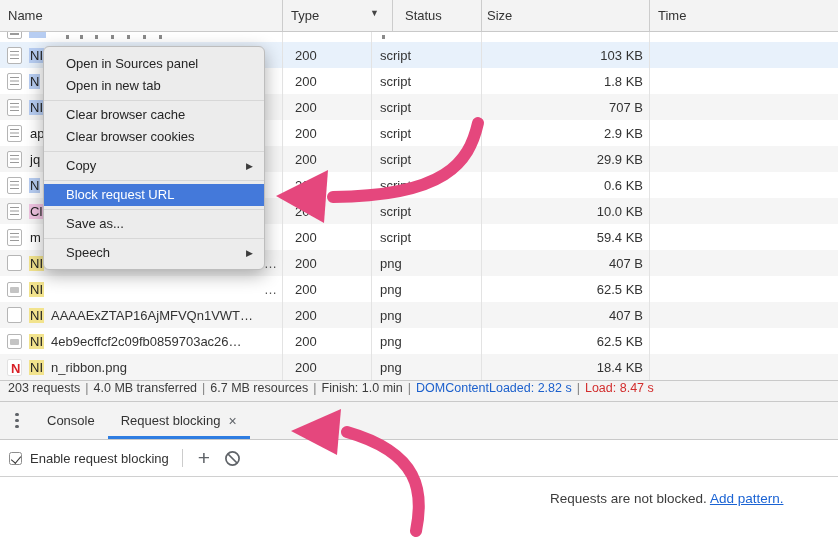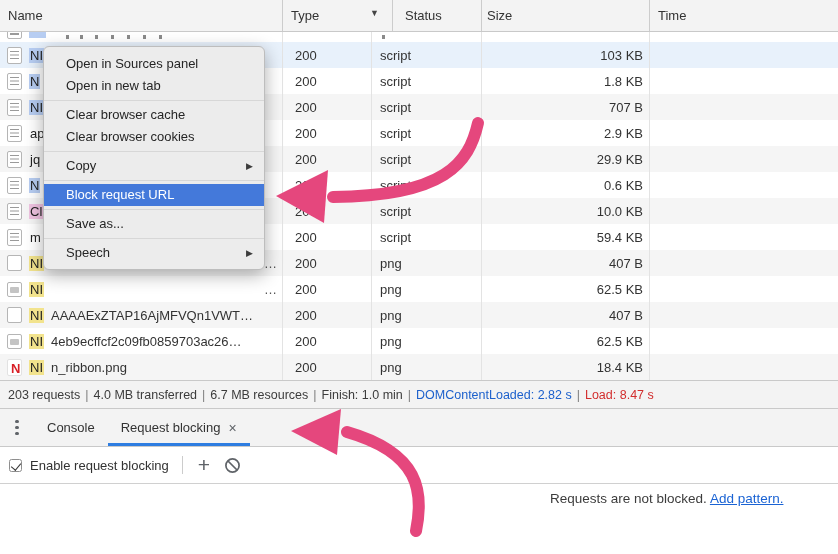--- a/index.html
+++ b/index.html
@@ -42,21 +42,21 @@
   .rest{margin-left:7px;color:#333;overflow:hidden}
   .rest.edge{flex:1;text-align:right;padding-right:5px;margin-left:0;color:#555}
 
   .trow.sliver{height:10px}
   .trow.sliver .cell{position:relative;overflow:hidden}
   .sliver-icon{position:absolute;left:7px;top:-10px}
   .sliver-chip{position:absolute;left:29px;top:-6px;width:17px;height:12px;background:var(--hlblue)}
   .sliver-mark{position:absolute;top:3px;width:2.5px;height:3.5px;background:#8a8a8a}
 
   
-  .statusbar{display:flex;align-items:center;height:29px;background:#f3f3f3;border-top:1px solid #c9c9c9;border-bottom:1px solid #c9c9c9;padding-left:8px;font-size:12.5px;color:#3c3c3c}
+  .statusbar{display:flex;height:22px;background:#f3f3f3;border-top:1px solid #c9c9c9;border-bottom:1px solid #c9c9c9;padding-left:8px;font-size:12.5px;color:#3c3c3c}
   .pipe{margin:0 5px;color:#808080}
   .seg-blue{color:var(--blue-txt)} .seg-red{color:var(--red-txt)}
 
   
   .tabbar{display:flex;align-items:stretch;height:38px;background:#f3f3f3;border-bottom:1px solid #c9c9c9}
   .kebab{display:flex;flex-direction:column;justify-content:center;align-items:center;width:34px;gap:2.5px;cursor:pointer}
   .kebab i{width:3.5px;height:3.5px;border-radius:50%;background:#5f6368}
   .dtab{display:flex;align-items:center;padding:0 13px;position:relative;color:#333;font-size:13px}
   .dtab.active::after{content:'';position:absolute;left:0;right:0;bottom:0;height:3px;background:var(--accent)}
   .tab-close{margin-left:8px;color:#5f6368;font-size:14px;line-height:1}

